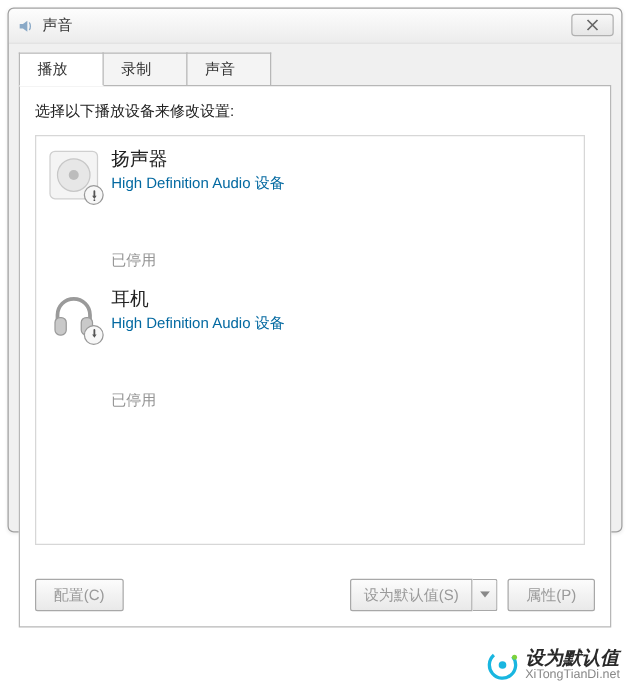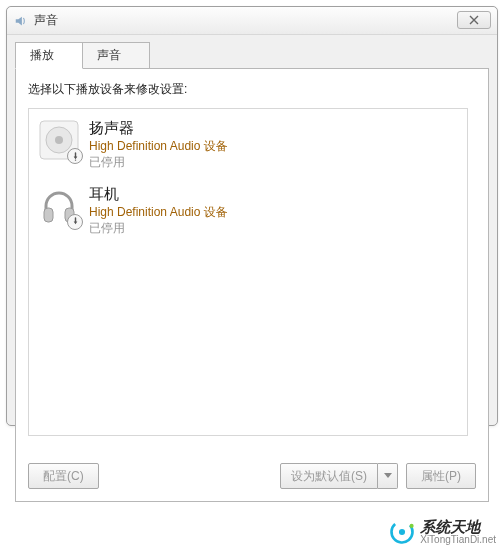--- a/index.html
+++ b/index.html
@@ -108,22 +108,22 @@
       position:absolute;
       right:-2px; bottom:-2px;
       width:16px; height:16px;
       background:#f7f7f7;
       border:1px solid #9a9a9a;
       border-radius:50%;
       display:flex;align-items:center;justify-content:center;
     }
     .device-text { line-height:1.35; }
     .device-name { font-size:15px; color:#222; }
-    .device-sub { font-size:12px; color:#a16207; }
-    .device-status { font-size:12px; color:#949494; }
+    .device-sub { font-size:12px; color:#0369a1; }
+    .device-status { font-size:12px; color:#949494;margin-top:46px; }
     .button-row {
       position:absolute;
       left:12px; right:12px; bottom:12px;
       display:flex;
       gap:8px;
       align-items:center;
     }
     .spacer { flex:1; }
     .btn {
       height:26px;
@@ -172,20 +172,21 @@
     <span class="title-text">声音</span>
     <div class="close-btn">
       <svg viewBox="0 0 10 10" width="10" height="10">
           <path d="M1 1l8 8M9 1l-8 8" stroke="#666" stroke-width="1.4"></path>
         </svg>
     </div>
   </div>
 
   <div class="tabs-row">
     <div class="tab active">播放</div>
+    <div class="tab">录制</div>
     <div class="tab">声音</div>
   </div>
 
   <div class="tab-panel">
     <div class="instruction">选择以下播放设备来修改设置:</div>
 
     <div class="device-list">
 
       <div class="device">
         <div class="device-iconwrap">
@@ -248,16 +249,16 @@
   </div>
 </div>
 
 <div class="watermark">
   <svg class="wm-icon" viewBox="0 0 32 32">
     <circle cx="16" cy="16" r="12" fill="none" stroke="#19b6e0" stroke-width="3" stroke-dasharray="56 20" transform="rotate(-40 16 16)"></circle>
     <circle cx="16" cy="16" r="3.5" fill="#19b6e0"></circle>
     <circle cx="27" cy="9" r="2.3" fill="#7dd23b"></circle>
   </svg>
   <div class="wm-text">
-    <span class="wm-zh">系统天地</span>
+    <span class="wm-zh">设为默认值</span>
     <span class="wm-url">XiTongTianDi.net</span>
   </div>
 </div>
 
 </body></html>

